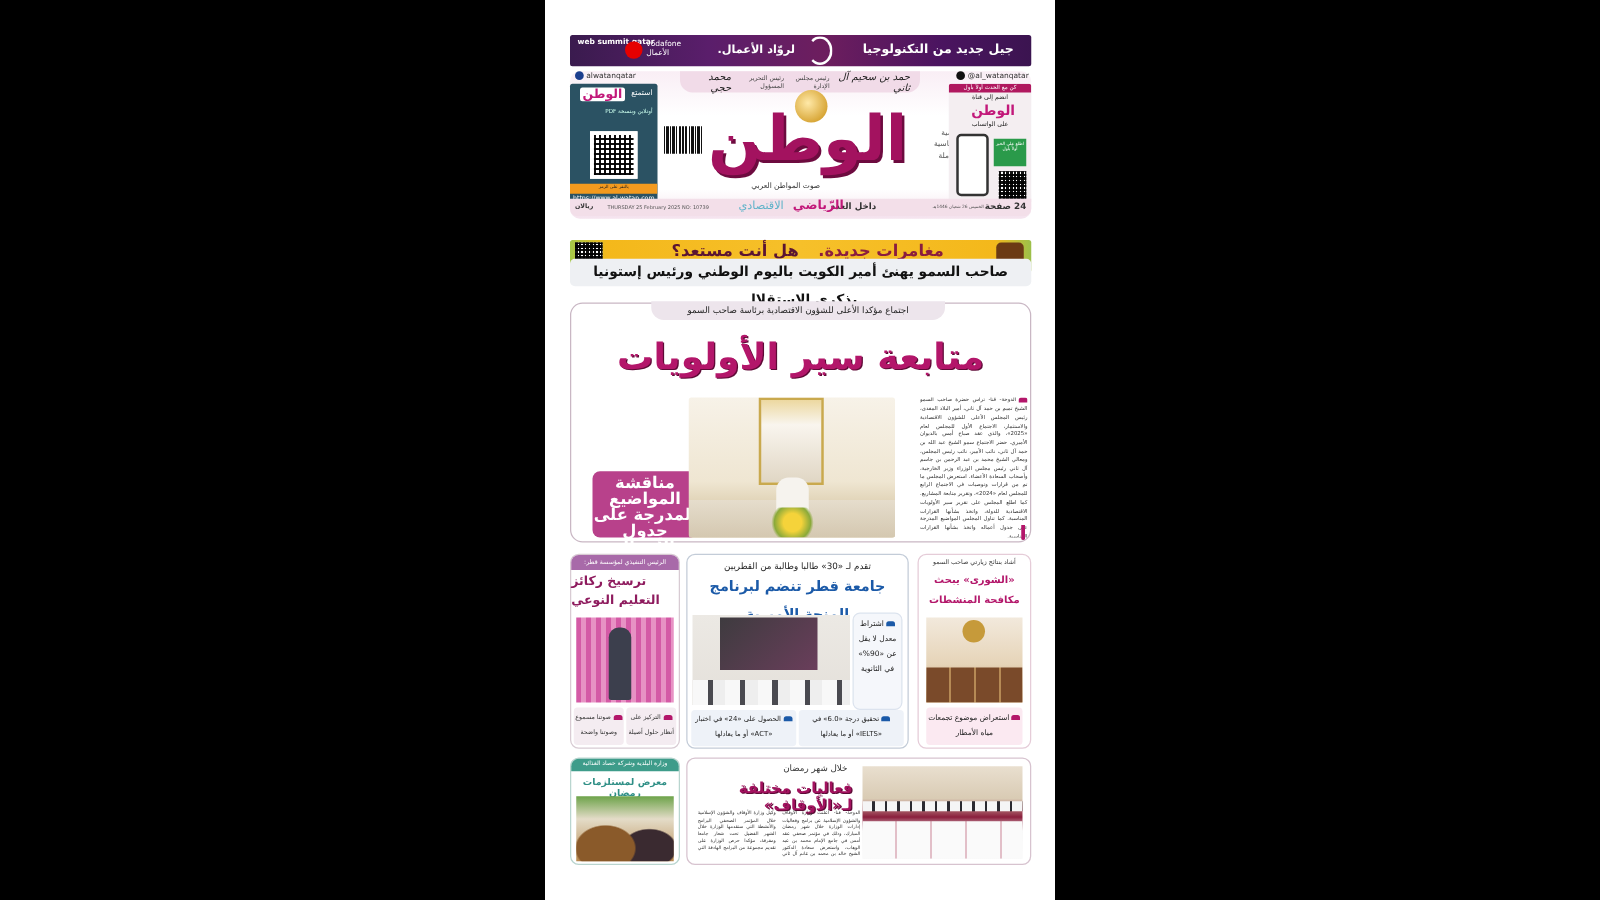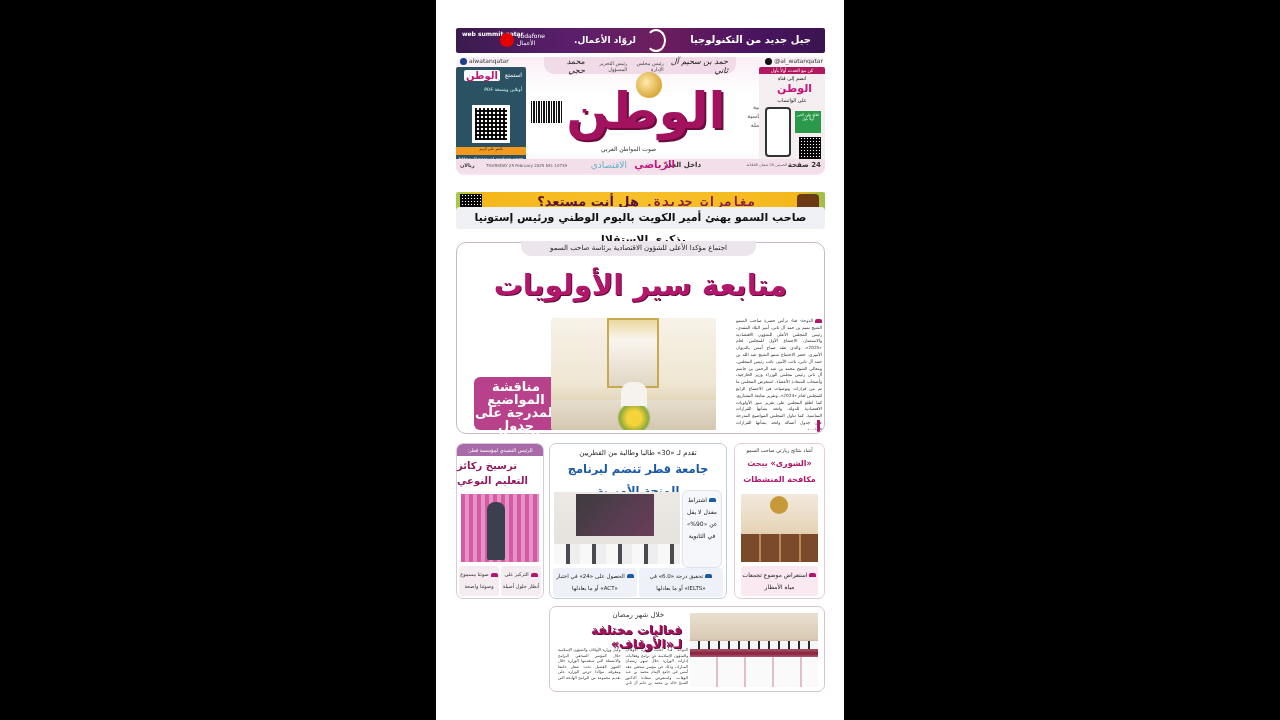--- a/index.html
+++ b/index.html
@@ -57,21 +57,21 @@
   .infobar .hijri { position:absolute; right: 38px; top: 4px; font-size: 3.5px; color:#555; }
   .infobar .inside { position:absolute; right: 124px; top: 2px; font-size: 7px; font-weight:bold; color:#333; }
   .infobar .sport { position:absolute; right: 150px; top: 0px; font-size: 10px; font-weight:bold; color:#c2187a; }
   .infobar .econ { position:absolute; right: 198px; top: 1px; font-size: 9px; color:#5fb3c9; }
   .infobar .date { position:absolute; left: 30px; top: 4px; font-size: 4px; color:#555; }
   .infobar .sub { position:absolute; left: 4px; top: 3px; font-size: 5px; color:#333; font-weight:bold; }
 
   
   .ad-adv { left: 20px; top: 177px; width: 369px; height: 26px; background: linear-gradient(90deg,#a5c94a 0%, #f4b81b 8%, #f6c02a 50%, #f4b81b 92%, #9cc04a 100%); border-radius: 2px; margin-top: 15px; }
   .ad-adv .adv-q { position:absolute; left: 4px; top: 2px; width: 22px; height: 22px; background-image: repeating-linear-gradient(0deg,#111 0 2px,#fff 2px 3px), repeating-linear-gradient(90deg,#111 0 2px,#fff 2px 3px); background-blend-mode: multiply; }
-  .ad-adv .adv-t1 { position:absolute; right: 70px; top: 2px; font-size: 13px; font-weight:bold; color:#8a1d3f;font-family:Liberation Mono, monospace; }
+  .ad-adv .adv-t1 { position:absolute; right: 70px; top: 2px; font-size: 13px; font-weight:bold; color:#8a1d3f; }
   .ad-adv .adv-t2 { position:absolute; right: 186px; top: 2px; font-size: 13px; font-weight:bold; color:#5a1432; }
   .ad-adv .adv-s { position:absolute; right: 110px; top: 18px; font-size: 4px; color:#333; }
   .ad-adv .adv-logo { position:absolute; right: 6px; top: 2px; width: 22px; height: 22px; border-radius: 4px; background:#6b3a14; }
 
   
   .hl-strip { left: 20px; top: 207px; width: 369px; height: 22px; background: #eef0f3; border-radius: 4px; font-size: 11px; font-weight: bold; color: #111; text-align:center; line-height: 22px; }
 
   
   .lead { left: 20px; top: 242px; width: 369px; height: 192px; border: 1px solid #c9b7c4; border-radius: 10px; }
   .lead-kicker { left: 85px; top: 241px; width: 235px; height: 15px; background:#ede5ec; border-radius: 0 0 10px 10px; font-size: 7px; color:#222; text-align:center; line-height: 15px; }
@@ -116,21 +116,21 @@
   .c-shura .ph .desk { position:absolute; left:0; top: 40px; width: 77px; height: 28px; background: repeating-linear-gradient(90deg,#7a4a2a 0 18px,#b68a55 18px 20px); }
   .c-shura .foot { position:absolute; left: 6px; top: 122px; width: 77px; height: 30px; background:#fbe9f1; border-radius: 3px; font-size: 6px; color:#222; text-align:center; line-height: 12px; padding-top: 3px; }
 
   
   .c-expo { left: 20px; top: 606px; width: 88px; height: 86px; border-color:#b9d5cf; }
   .c-expo .kick { position:absolute; left:0; top:0; width: 86px; height: 10px; background:#3e9c8a; color:#fff; font-size: 4.8px; text-align:center; line-height: 10px; border-radius: 6px 6px 0 0; }
   .c-expo .ttl { position:absolute; left:0; top: 14px; width: 86px; text-align:center; font-size: 7.5px; font-weight:bold; color:#2f8f86; }
   .c-expo .ph { position:absolute; left: 4px; top: 30px; width: 78px; height: 52px; background: radial-gradient(ellipse at 30% 80%, #8a5a2a 0 30%, transparent 32%), radial-gradient(ellipse at 75% 80%, #3a2a30 0 25%, transparent 27%), linear-gradient(180deg,#6da34a 0%, #e4dcc8 35%, #b7894e 100%); }
 
   .c-awqaf { left: 113px; top: 606px; width: 276px; height: 86px; border-color:#d7c3cf; }
-  .c-awqaf .kick { position:absolute; right: 160px; top: 4px; font-size: 7px; color:#333;margin-left:12px; }
+  .c-awqaf .kick { position:absolute; right: 146px; top: 4px; font-size: 7px; color:#333;margin-left:12px; }
   .c-awqaf .ttl { position:absolute; right: 142px; top: 16px; font-size: 12px; font-weight:bold; color:#a3125f; text-shadow: 1px 1px 0 #5e0a36; }
   .c-awqaf .ph { position:absolute; right: 6px; top: 6px; width: 128px; height: 74px; background: linear-gradient(180deg,#e9dfcf 0%, #d9cbb4 35%, #8a1f3c 55%, #f2f2f2 70%, #f8f8f8 100%); overflow:hidden; }
   .c-awqaf .ph .row { position:absolute; left:0; top: 28px; width:128px; height: 8px; background: repeating-linear-gradient(90deg,#f5f5f5 0 8px,#2a2a30 8px 10px); }
   .c-awqaf .ph .front { position:absolute; left:0; top: 44px; width:128px; height: 30px; background: repeating-linear-gradient(90deg,#fafafa 0 26px,#e2bfc8 26px 28px); }
   .c-awqaf .body { position:absolute; left: 8px; top: 40px; width: 130px; height: 42px; font-size: 3.8px; line-height: 5.5px; color:#333; text-align:justify; column-count: 2; column-gap: 5px; overflow:hidden; }
 </style>
 </head>
 <body>
 
 <div class="page">
@@ -242,20 +242,25 @@
   <div class="abs card c-shura">
     <div class="kick rtl">أشاد بنتائج زيارتي صاحب السمو</div>
     <div class="ttl rtl">«الشورى» يبحث مكافحة المنشطات</div>
     <div class="ph">
       <div class="emb"></div>
       <div class="desk"></div>
     </div>
     <div class="foot rtl"><span class="bullet"></span><span>استعراض موضوع تجمعات مياه الأمطار</span></div>
   </div>
 
+  <div class="abs card c-expo">
+    <div class="kick rtl">وزارة البلدية وشركة حصاد الغذائية</div>
+    <div class="ttl rtl">معرض لمستلزمات رمضان</div>
+    <div class="ph"></div>
+  </div>
 
   <div class="abs card c-awqaf">
     <div class="kick rtl">خلال شهر رمضان</div>
     <div class="ttl rtl">فعاليات مختلفة لـ«الأوقاف»</div>
     <div class="body rtl">الدوحة- قنا- أعلنت وزارة الأوقاف والشؤون الإسلامية عن برامج وفعاليات إدارات الوزارة خلال شهر رمضان المبارك، وذلك في مؤتمر صحفي عقد أمس في جامع الإمام محمد بن عبد الوهاب، واستعرض سعادة الدكتور الشيخ خالد بن محمد بن غانم آل ثاني وكيل وزارة الأوقاف والشؤون الإسلامية خلال المؤتمر الصحفي البرامج والأنشطة التي ستقدمها الوزارة خلال الشهر الفضيل تحت شعار جامعا ومفرقة، مؤكدا حرص الوزارة على تقديم مجموعة من البرامج الهادفة التي تسهم في تعزيز الأجواء الإيمانية والخيرية خلال شهر رمضان.</div>
     <div class="ph">
       <div class="row"></div>
       <div class="front"></div>
     </div>
   </div>

